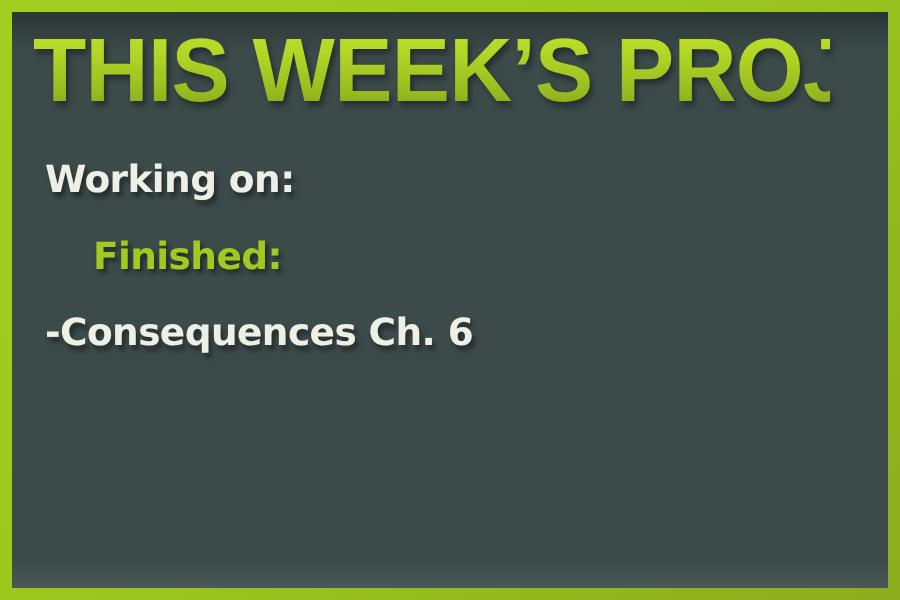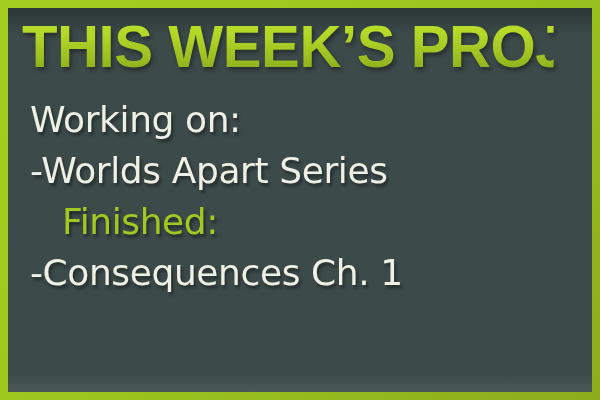--- a/index.html
+++ b/index.html
@@ -85,22 +85,22 @@
   
   .lines {
     position: absolute;
     left: 22px;
     top: 86px;
     right: 12px;
   }
 
   .line {
     font-family: "DejaVu Sans", "Liberation Sans", sans-serif;
-    font-weight: 400;
-    font-size: 36px;
+    font-weight: 700;
+    font-size: 25px;
     line-height: 51px;
     letter-spacing: -0.4px;
     white-space: nowrap;
     color: #eef0e6;
     text-shadow: 2px 3px 3px rgba(16,22,22,0.55);
   }
 
   .line.accent {
     color: #a2c921;
     text-shadow: 2px 3px 3px rgba(16,22,22,0.6);
@@ -113,19 +113,18 @@
 <div id="poster">
   <div class="inner">
     <div class="vignette-top"></div>
     <div class="vignette-bottom"></div>
 
     <div class="content">
       <div class="title">THIS WEEK’S PROJECTS</div>
 
       <div class="lines">
         <div class="line">Working on:</div>
-        <div class="line">-Worlds Apart Series</div>
         <div class="line accent">Finished:</div>
-        <div class="line">-Consequences Ch. 1</div>
+        <div class="line">-Consequences Ch. 6</div>
       </div>
     </div>
   </div>
 </div>
 
 </body></html>

